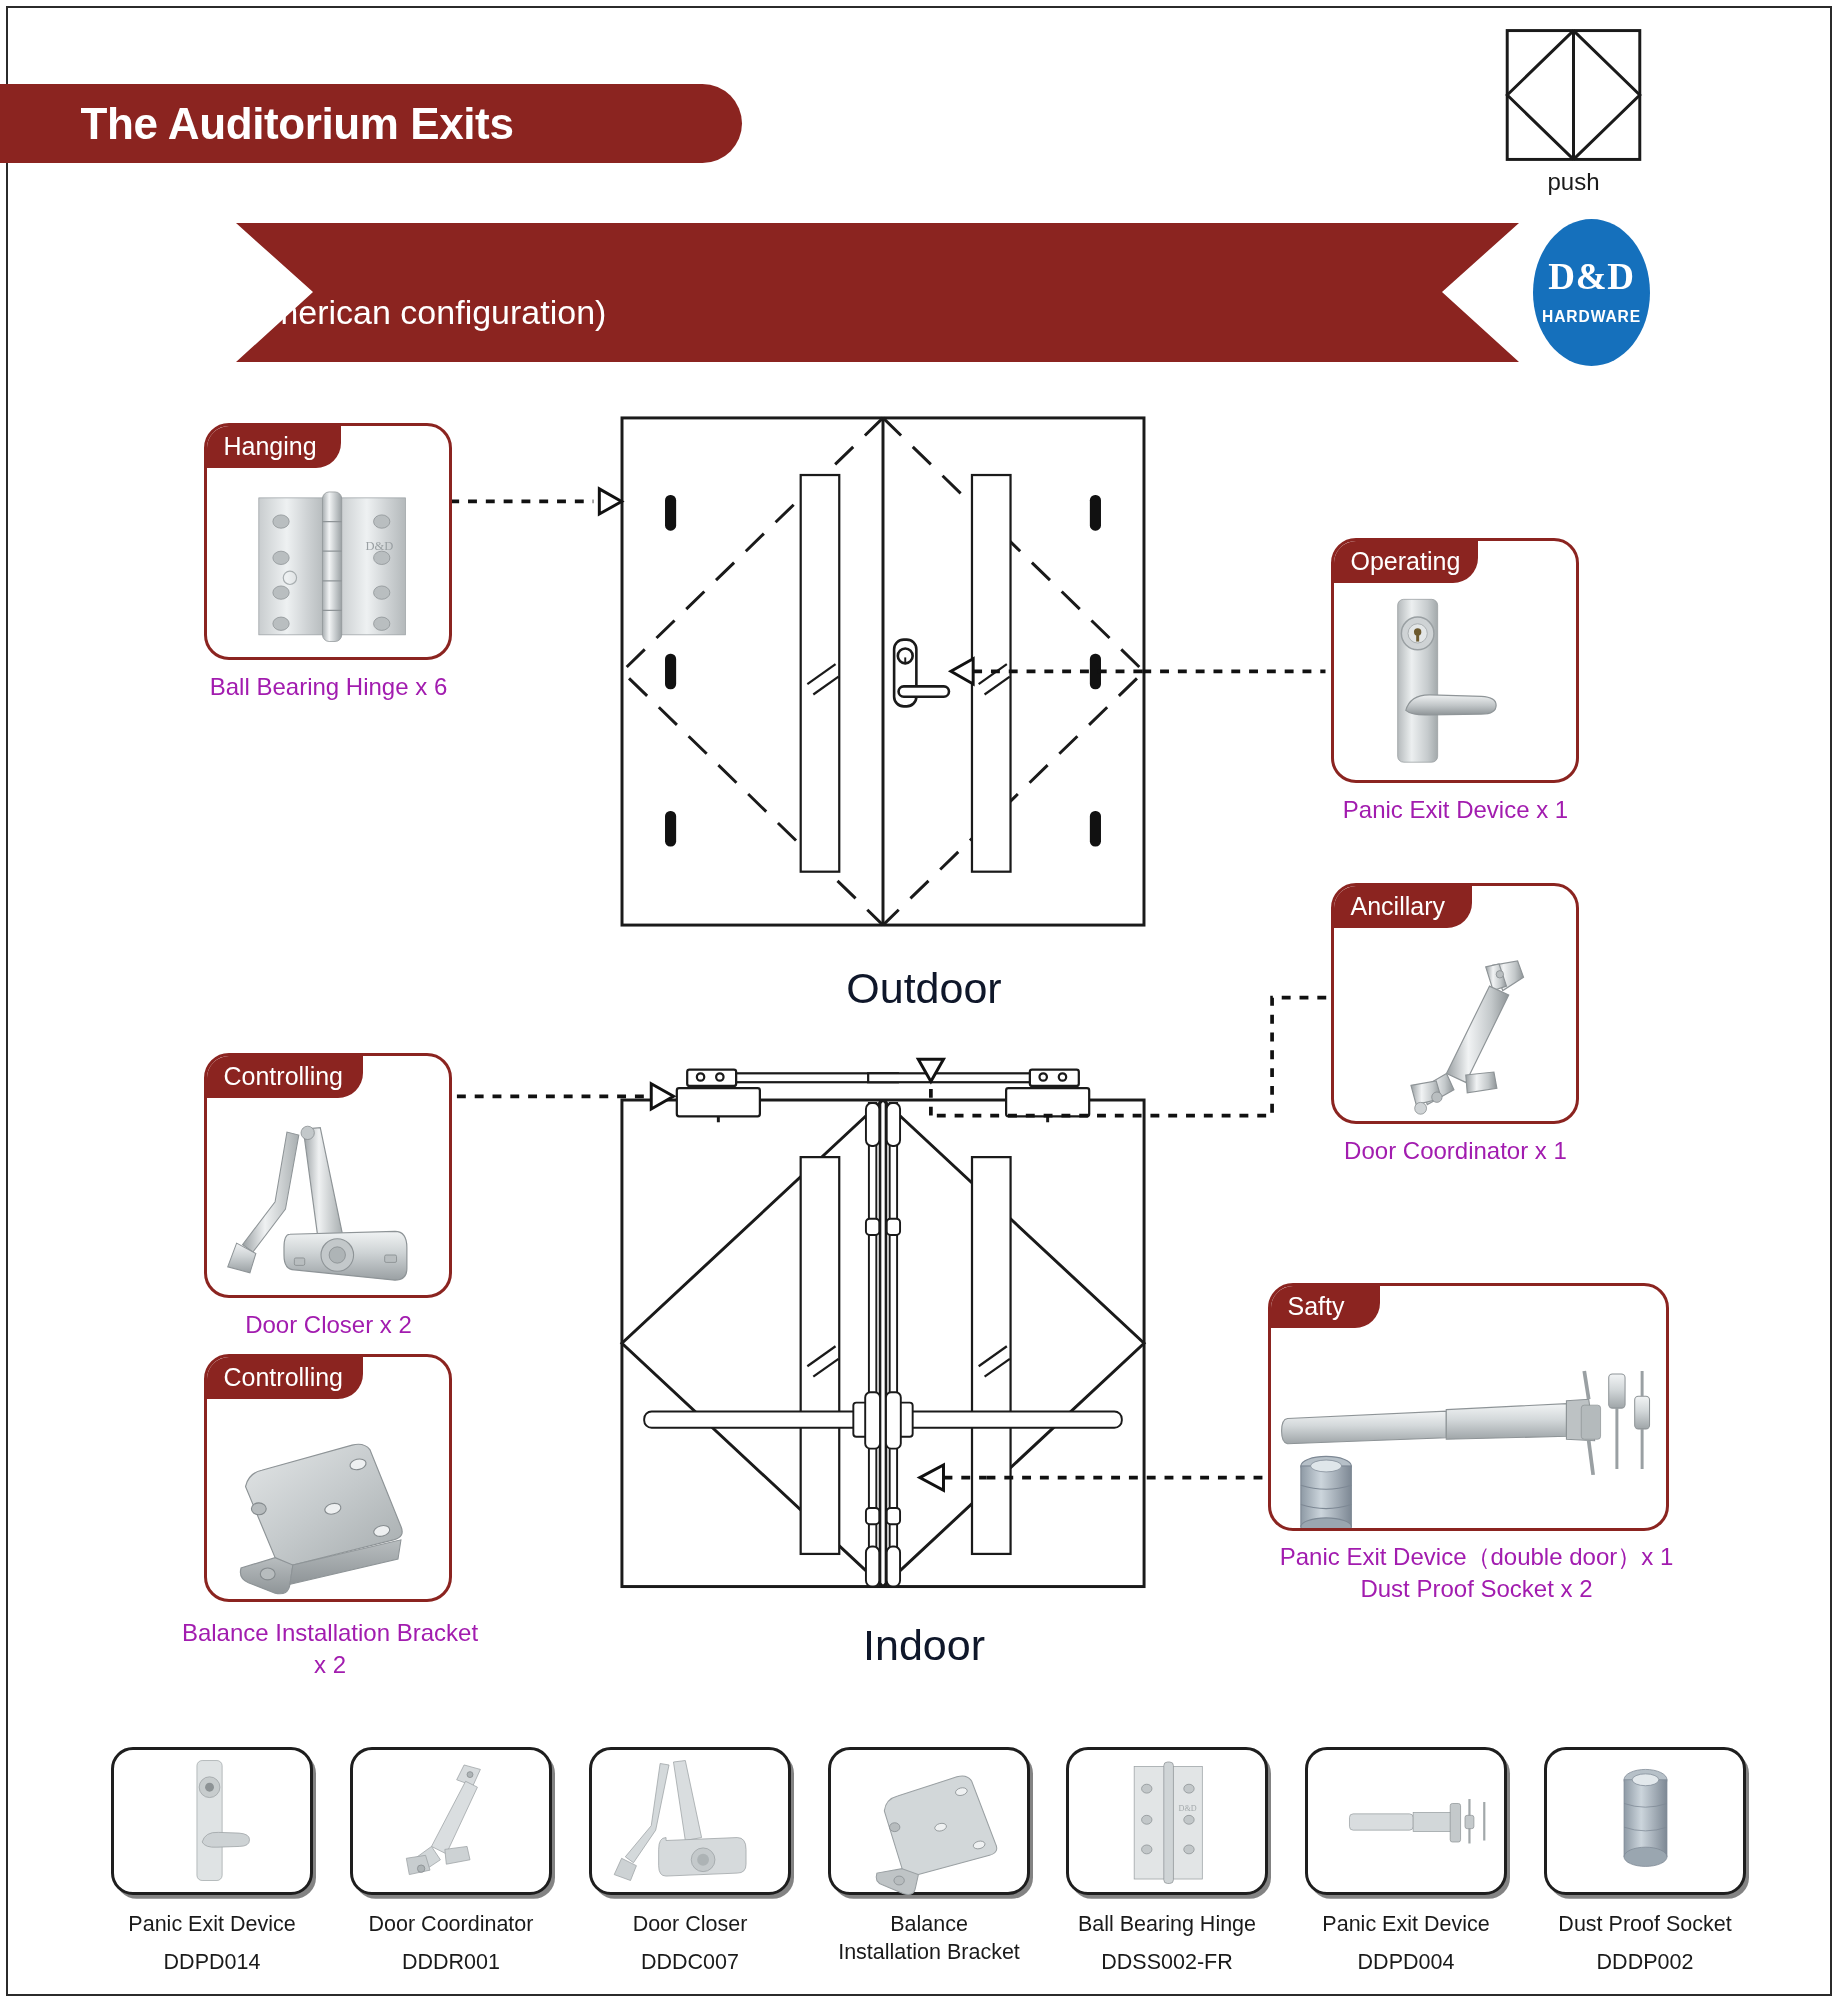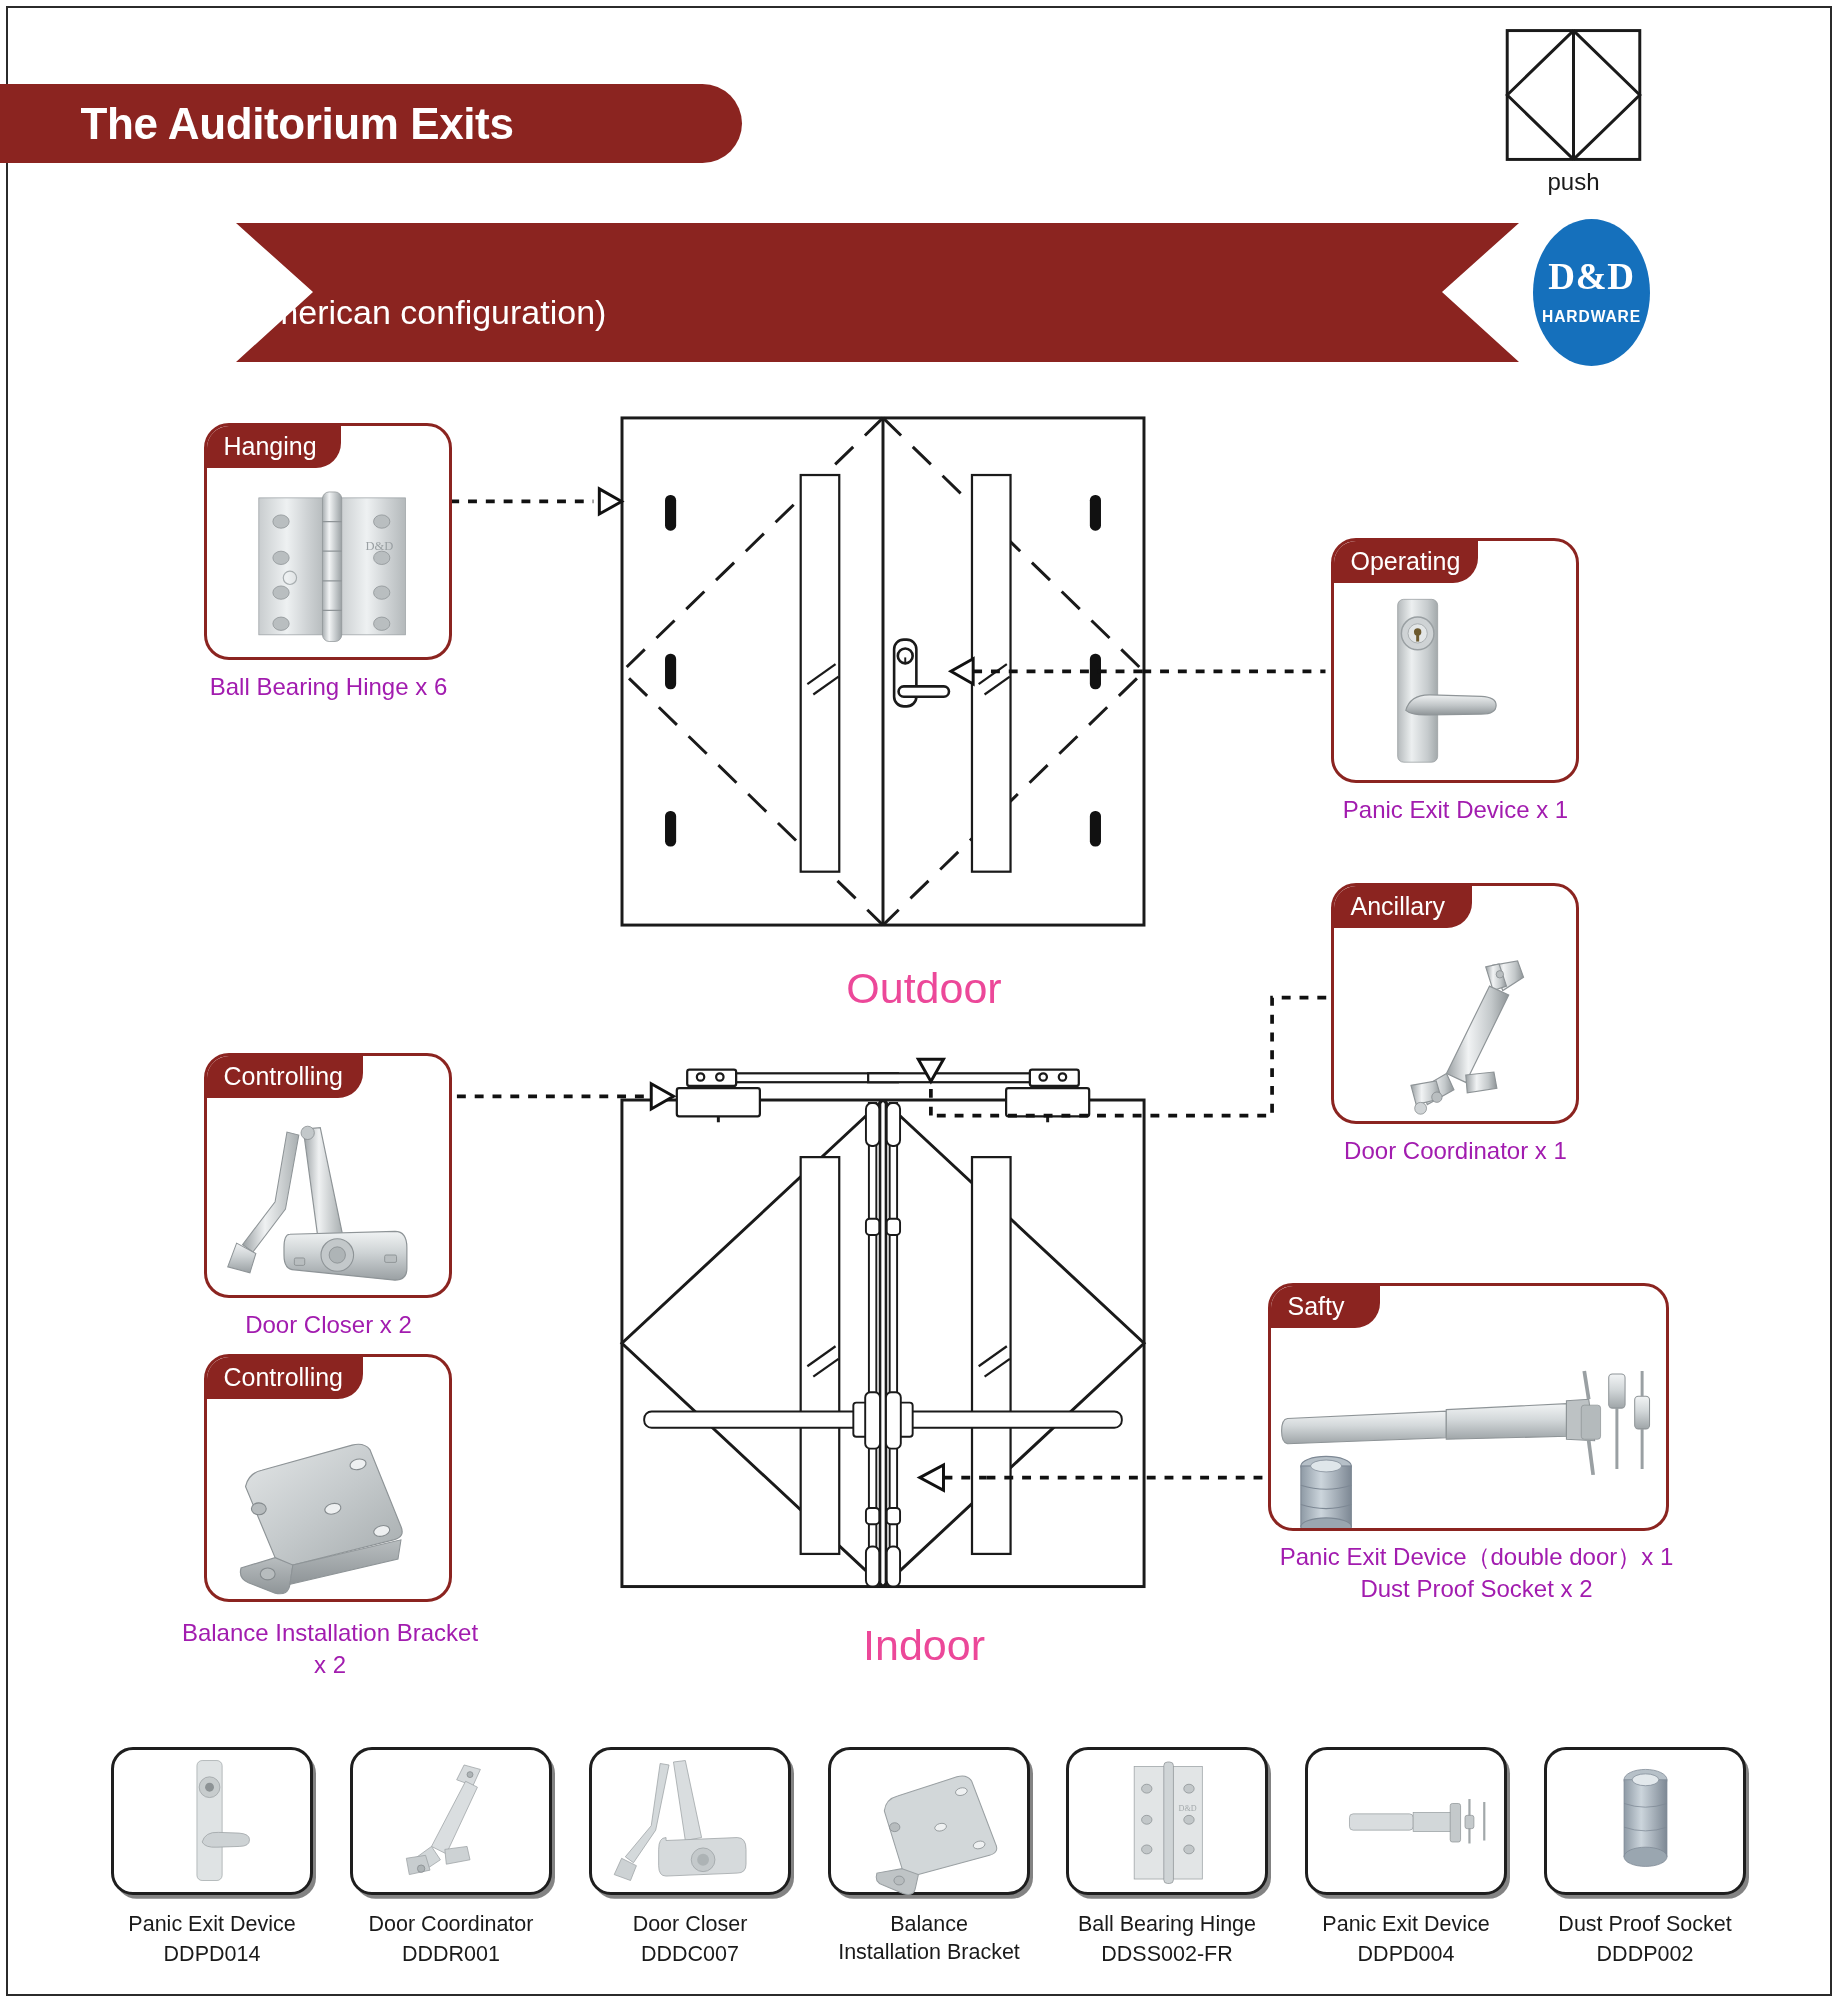--- a/index.html
+++ b/index.html
@@ -43,30 +43,30 @@
   
   .card{position:absolute;border:3px solid #8B2420;border-radius:25px;
         background:#fff;box-sizing:border-box;overflow:hidden;}
   .card-tab{position:absolute;left:-1.5px;top:-1.5px;height:43px;background:#8B2420;
             border-radius:24px 0 25px 0;display:flex;align-items:center;}
   .card-tab span{color:#fff;font-size:25px;margin:0 22px 0 18px;white-space:nowrap;}
   .card-art{position:absolute;left:0;top:42px;right:0;bottom:0;}
   .cap{position:absolute;text-align:center;font-size:24px;line-height:1.35;color:#a21caf;}
 
   
-  .door-label{position:absolute;text-align:center;font-size:43px;color:#ec4899;}
+  .door-label{position:absolute;text-align:center;font-size:43px;color:#0f172a;}
 
   
   .strip{position:absolute;left:111px;top:1747px;width:1632px;height:245px;}
   .prod{position:absolute;top:0;width:202px;}
   .prod-box{width:202px;height:148px;border:3px solid #1e1e1e;border-radius:22px;
             box-sizing:border-box;position:relative;background:#fff;
             box-shadow:3.7px 4.5px 0 -0.7px rgba(30,30,30,.55);}
   .prod-name{margin-top:16px;text-align:center;font-size:21.5px;line-height:1.3;}
-  .prod-code{margin-top:3px;text-align:center;font-size:21.5px;}
+  .prod-code{margin-top:11px;text-align:center;font-size:21.5px;}
 
   svg{display:block;overflow:visible;}
 </style>
 </head>
 <body>
 
 <div class="page-frame"></div>
 
 <div class="title-pill">
   <span>The Auditorium Exits</span>

